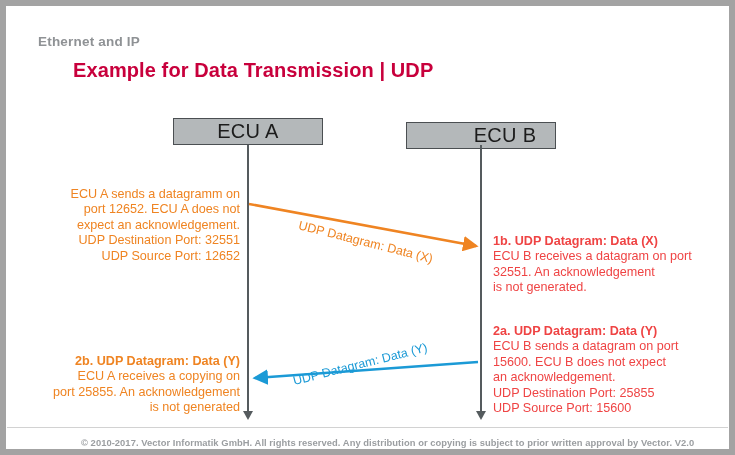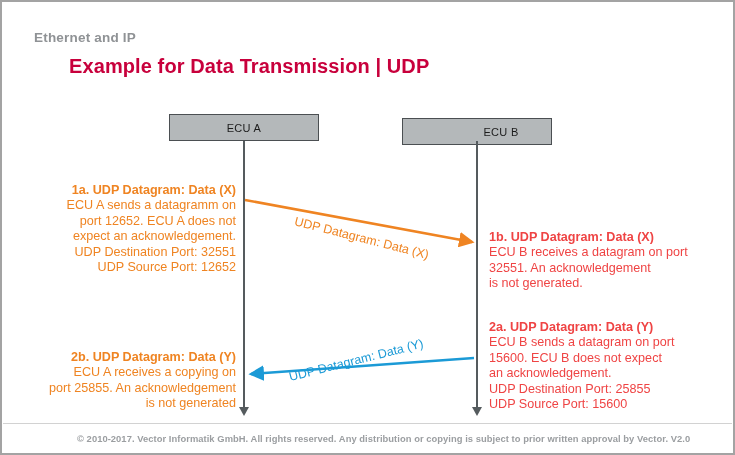--- a/index.html
+++ b/index.html
@@ -8,21 +8,21 @@
     background: #ffffff;
   }
   body {
     font-family: "Liberation Sans", sans-serif;
   }
   .slide {
     position: relative;
     width: 735px;
     height: 455px;
     background: #ffffff;
-    border: 2px solid #a3a3a3;
+    border: 6px solid #a3a3a3;
     box-sizing: border-box;
     overflow: hidden;
   }
 
   
   .eyebrow {
     position: absolute;
     left: 32px;
     top: 28px;
     font-size: 13.5px;
@@ -47,21 +47,21 @@
   .ecu-box {
     position: absolute;
     width: 150px;
     height: 27px;
     background: #b4b8ba;
     border: 1px solid #4b4f52;
     box-sizing: border-box;
     display: flex;
     align-items: center;
     justify-content: center;
-    font-size: 11px;
+    font-size: 20px;
     color: #1c1c1c;
     letter-spacing: 0.3px;
   }
   #ecu-a-box { left: 167px; top: 112px; }
   #ecu-b-box { left: 400px; top: 116px; padding-left: 48px; }
 
   
   .lifeline {
     position: absolute;
     width: 2px;
@@ -185,21 +185,20 @@
       </marker>
     </defs>
     <line x1="243" y1="198" x2="470" y2="240" stroke="#ef8422" stroke-width="2.6" marker-end="url(#head-orange)"></line>
     <line x1="472" y1="356" x2="249" y2="372" stroke="#1b9ad6" stroke-width="2.6" marker-end="url(#head-blue)"></line>
   </svg>
 
   <div class="arrow-label" id="label-x">UDP Datagram: Data (X)</div>
   <div class="arrow-label" id="label-y">UDP Datagram: Data (Y)</div>
 
   <div class="note note-orange note-right" id="note-1a">
-    <span class="note-title">1a. UDP Datagram: Data (X)</span>
     <span class="note-line">ECU A sends a datagramm on</span>
     <span class="note-line">port 12652. ECU A does not</span>
     <span class="note-line">expect an acknowledgement.</span>
     <span class="note-line">UDP Destination Port: 32551</span>
     <span class="note-line">UDP Source Port: 12652</span>
   </div>
 
   <div class="note note-blue note-left" id="note-1b">
     <span class="note-title">1b. UDP Datagram: Data (X)</span>
     <span class="note-line">ECU B receives a datagram on port</span>

